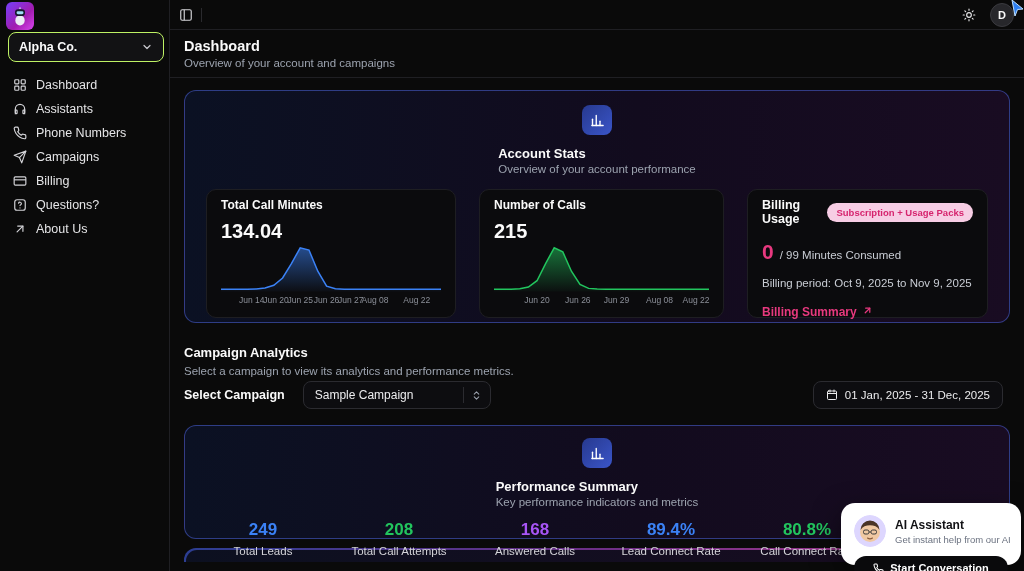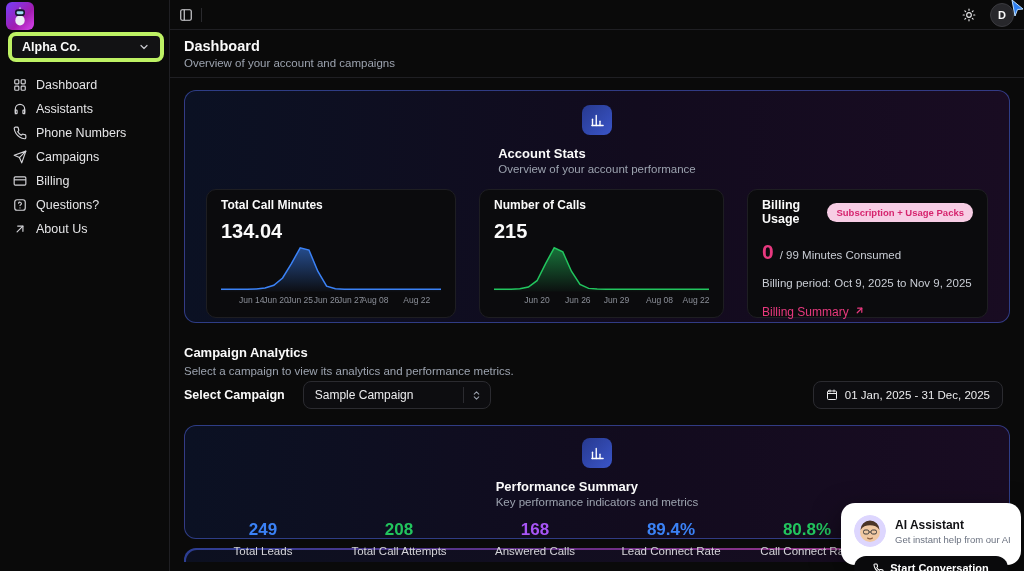--- a/index.html
+++ b/index.html
@@ -4,21 +4,21 @@
 <style>
   * { margin:0; padding:0; box-sizing:border-box; }
   html,body { background:#000; }
   body { font-family:"Liberation Sans", sans-serif; }
   .app { position:relative; width:1024px; height:571px; background:#0a0a0a; color:#fafafa; overflow:hidden; }
 
   
   .sidebar { position:absolute; left:0; top:0; width:170px; height:571px; background:#0a0a0a; border-right:1px solid #1f1f23; }
   .logo { position:absolute; left:6px; top:2px; width:28px; height:28px; border-radius:6px;
           background:linear-gradient(135deg,#7c3aed 10%,#a21caf 60%,#d946ef 100%); display:flex; align-items:center; justify-content:center; }
-  .workspace { position:absolute; left:8px; top:32px; width:156px; height:30px; border:4px solid #bef264; background:#121214;
+  .workspace { position:absolute; left:8px; top:32px; width:156px; height:30px; border:1px solid #bef264; background:#121214;
                border-radius:8px; display:flex; align-items:center; padding:0 10px; cursor:pointer; }
   .workspace .ws-name { font-size:12.5px; font-weight:bold; color:#fafafa; flex:1; }
   .nav { position:absolute; left:0; top:73px; width:170px; }
   .nav-item { height:24px; display:flex; align-items:center; gap:9px; padding-left:13px; color:#e5e5e7; font-size:12.5px; cursor:pointer; }
   .nav-item svg { flex:0 0 auto; color:#d4d4d8; }
 
   
   .topbar { position:absolute; left:170px; top:0; width:854px; height:30px; border-bottom:1px solid #1f1f23; display:flex; align-items:center; }
   .tb-toggle { background:none; border:none; color:#d4d4d8; margin-left:9px; cursor:pointer; display:flex; align-items:center; }
   .tb-divider { width:1px; height:14px; background:#2a2a2e; margin-left:8px; }
@@ -55,21 +55,21 @@
   .chart-ticks { position:absolute; left:0; top:52px; width:100%; height:13px; }
   .chart-ticks span { position:absolute; transform:translateX(-50%); font-size:8.5px; color:#8b8f98; white-space:nowrap; }
 
   .b-head { display:flex; align-items:center; justify-content:space-between; }
   .b-title { font-size:12.5px; font-weight:bold; }
   .badge { background:#f7cde4; color:#d6246e; font-size:9.5px; font-weight:bold; border-radius:999px; padding:4px 9px; white-space:nowrap; }
   .b-value { margin-top:14px; display:flex; align-items:baseline; gap:6px; }
   .b-num { color:#e8397f; font-size:21px; font-weight:bold; }
   .b-suffix { color:#c9cdd4; font-size:11.5px; }
   .b-period { margin-top:13px; font-size:11.5px; color:#c9cdd4; }
-  .b-link { margin-top:16px; display:flex; align-items:flex-start; gap:5px; color:#e8397f; font-size:12px; font-weight:normal; cursor:pointer; text-decoration:none; }
+  .b-link { margin-top:16px; display:flex; align-items:flex-start; gap:5px; color:#e8397f; font-size:12px; font-weight:bold; cursor:pointer; text-decoration:none; }
 
   .section-head { margin:22px 14px 0 14px; }
   .sh-title { font-size:13px; font-weight:bold; }
   .sh-sub { font-size:11.5px; color:#9ca3af; margin-top:5px; }
 
   .controls-row { margin:4px 14px 0 14px; display:flex; align-items:center; height:28px; }
   .ctl-label { font-size:12.5px; font-weight:bold; margin-right:18px; }
   .select { height:28px; background:#0d0d10; border:1px solid #2b2b30; border-radius:8px; display:flex; align-items:center;
             padding:0 8px 0 11px; cursor:pointer; }
   .select .sel-text { font-size:12px; color:#ececee; }

